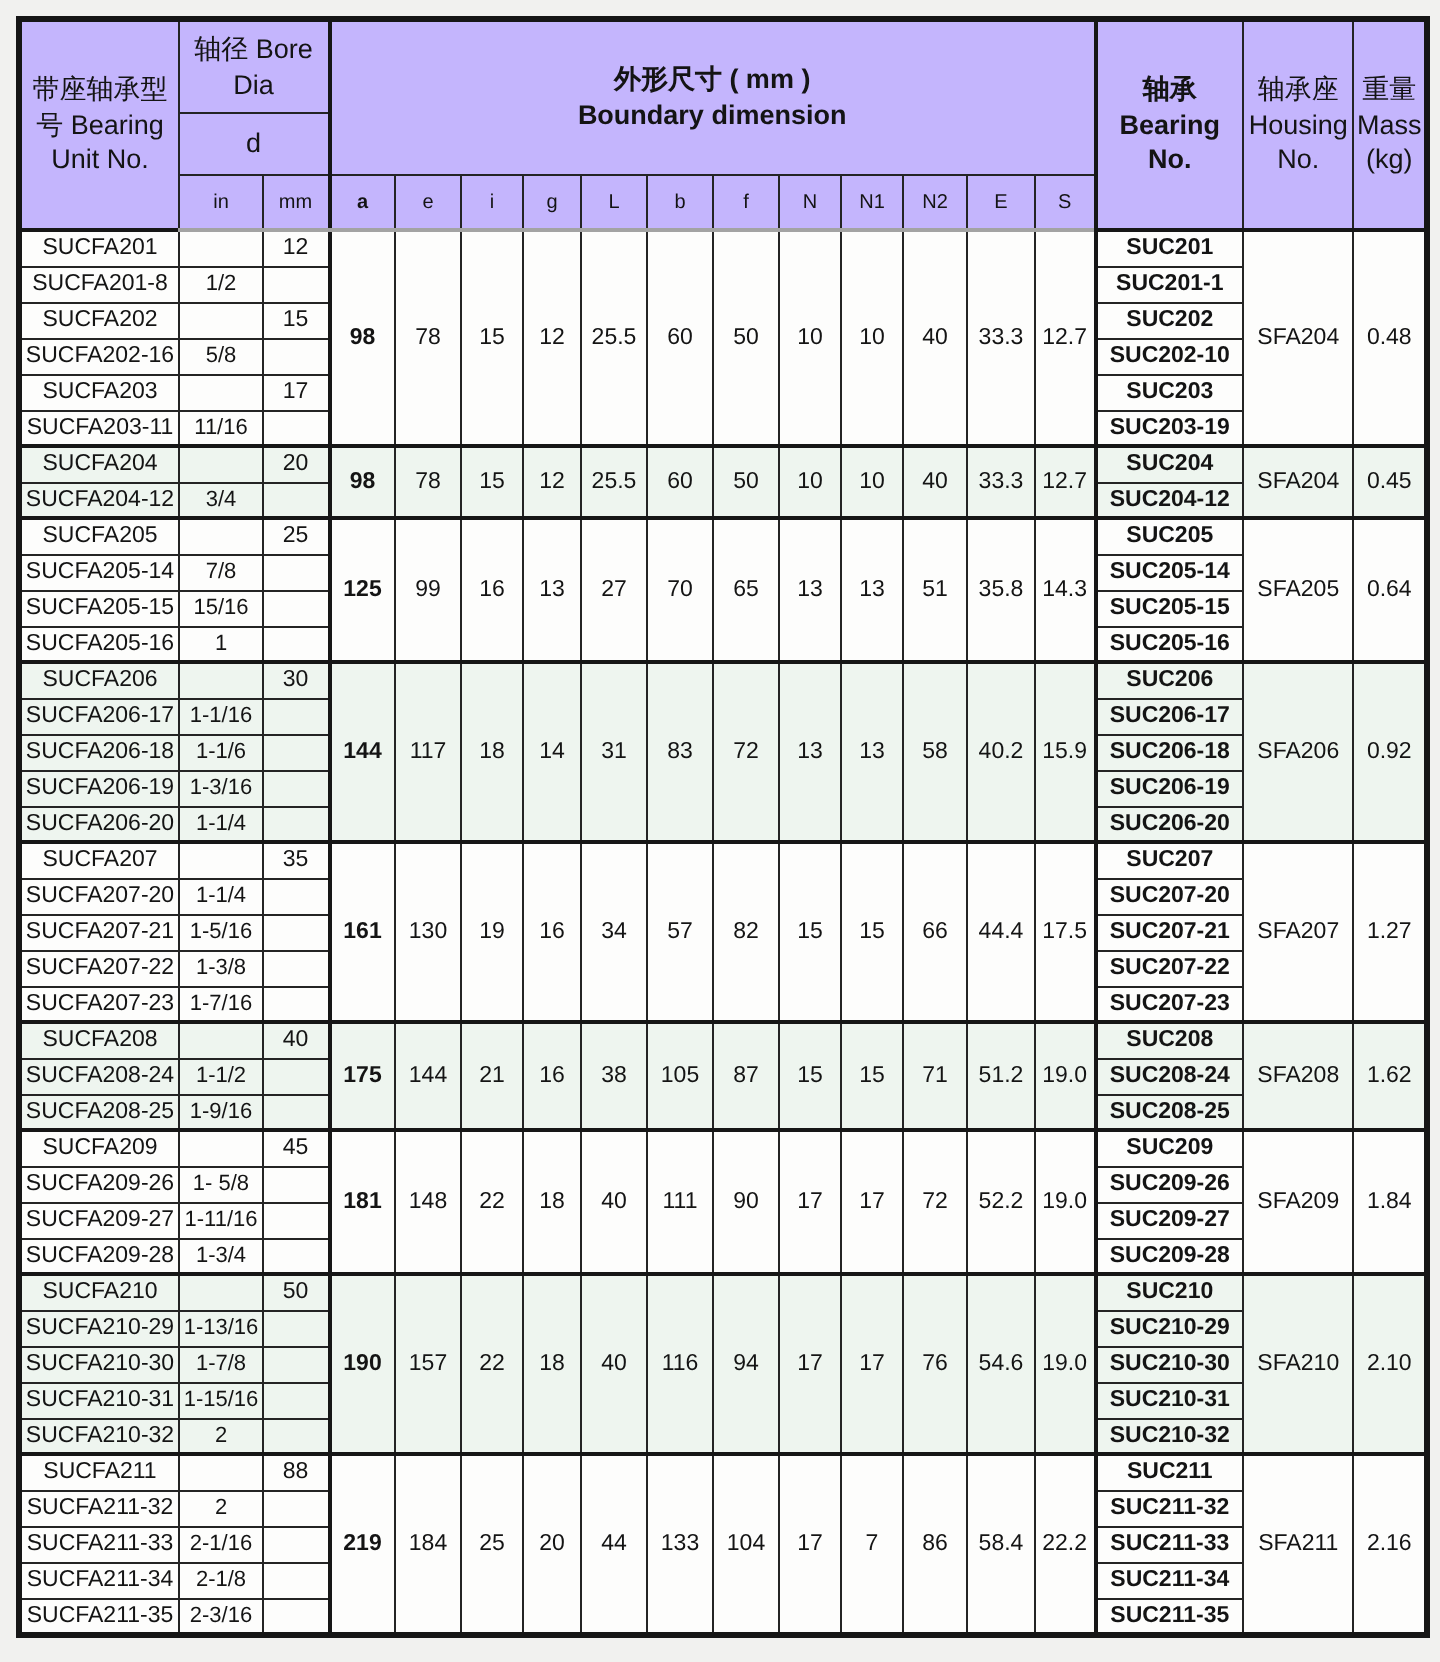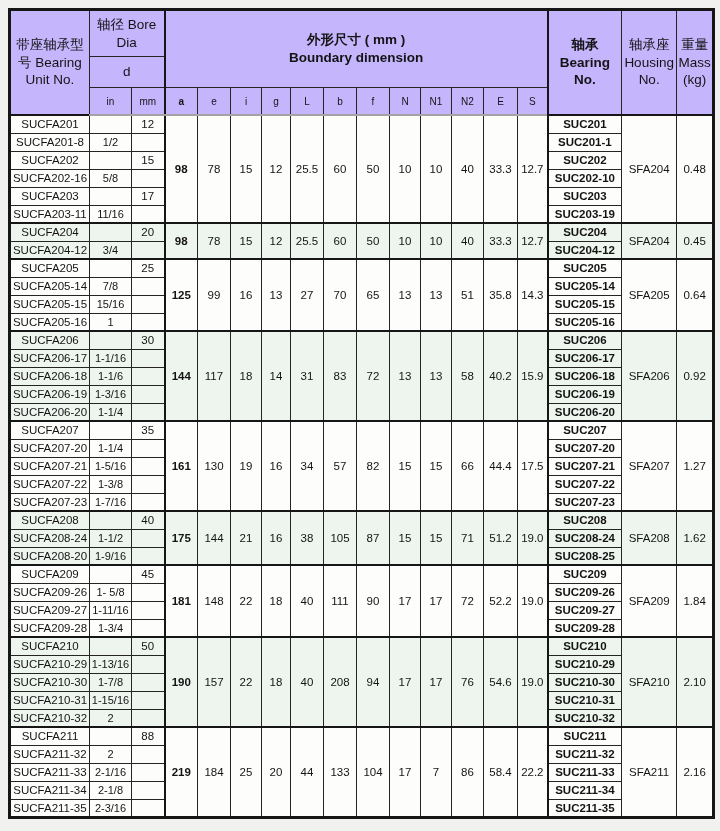--- a/index.html
+++ b/index.html
@@ -334,21 +334,21 @@
           <td rowspan="3">SFA208</td>
           <td rowspan="3">1.62</td>
         </tr>
         <tr class="tint">
           <td>SUCFA208-24</td>
           <td class="bore-in">1-1/2</td>
           <td></td>
           <td class="sec">SUC208-24</td>
         </tr>
         <tr class="tint">
-          <td>SUCFA208-20</td>
+          <td>SUCFA208-25</td>
           <td class="bore-in">1-9/16</td>
           <td></td>
           <td class="sec">SUC208-25</td>
         </tr>
         <tr class=" group-start">
           <td>SUCFA209</td>
           <td class="bore-in"></td>
           <td>45</td>
           <td class="sec" rowspan="4">181</td>
           <td rowspan="4">148</td>
@@ -386,21 +386,21 @@
         </tr>
         <tr class="tint group-start">
           <td>SUCFA210</td>
           <td class="bore-in"></td>
           <td>50</td>
           <td class="sec" rowspan="5">190</td>
           <td rowspan="5">157</td>
           <td rowspan="5">22</td>
           <td rowspan="5">18</td>
           <td rowspan="5">40</td>
-          <td rowspan="5">208</td>
+          <td rowspan="5">116</td>
           <td rowspan="5">94</td>
           <td rowspan="5">17</td>
           <td rowspan="5">17</td>
           <td rowspan="5">76</td>
           <td rowspan="5">54.6</td>
           <td rowspan="5">19.0</td>
           <td class="sec">SUC210</td>
           <td rowspan="5">SFA210</td>
           <td rowspan="5">2.10</td>
         </tr>

